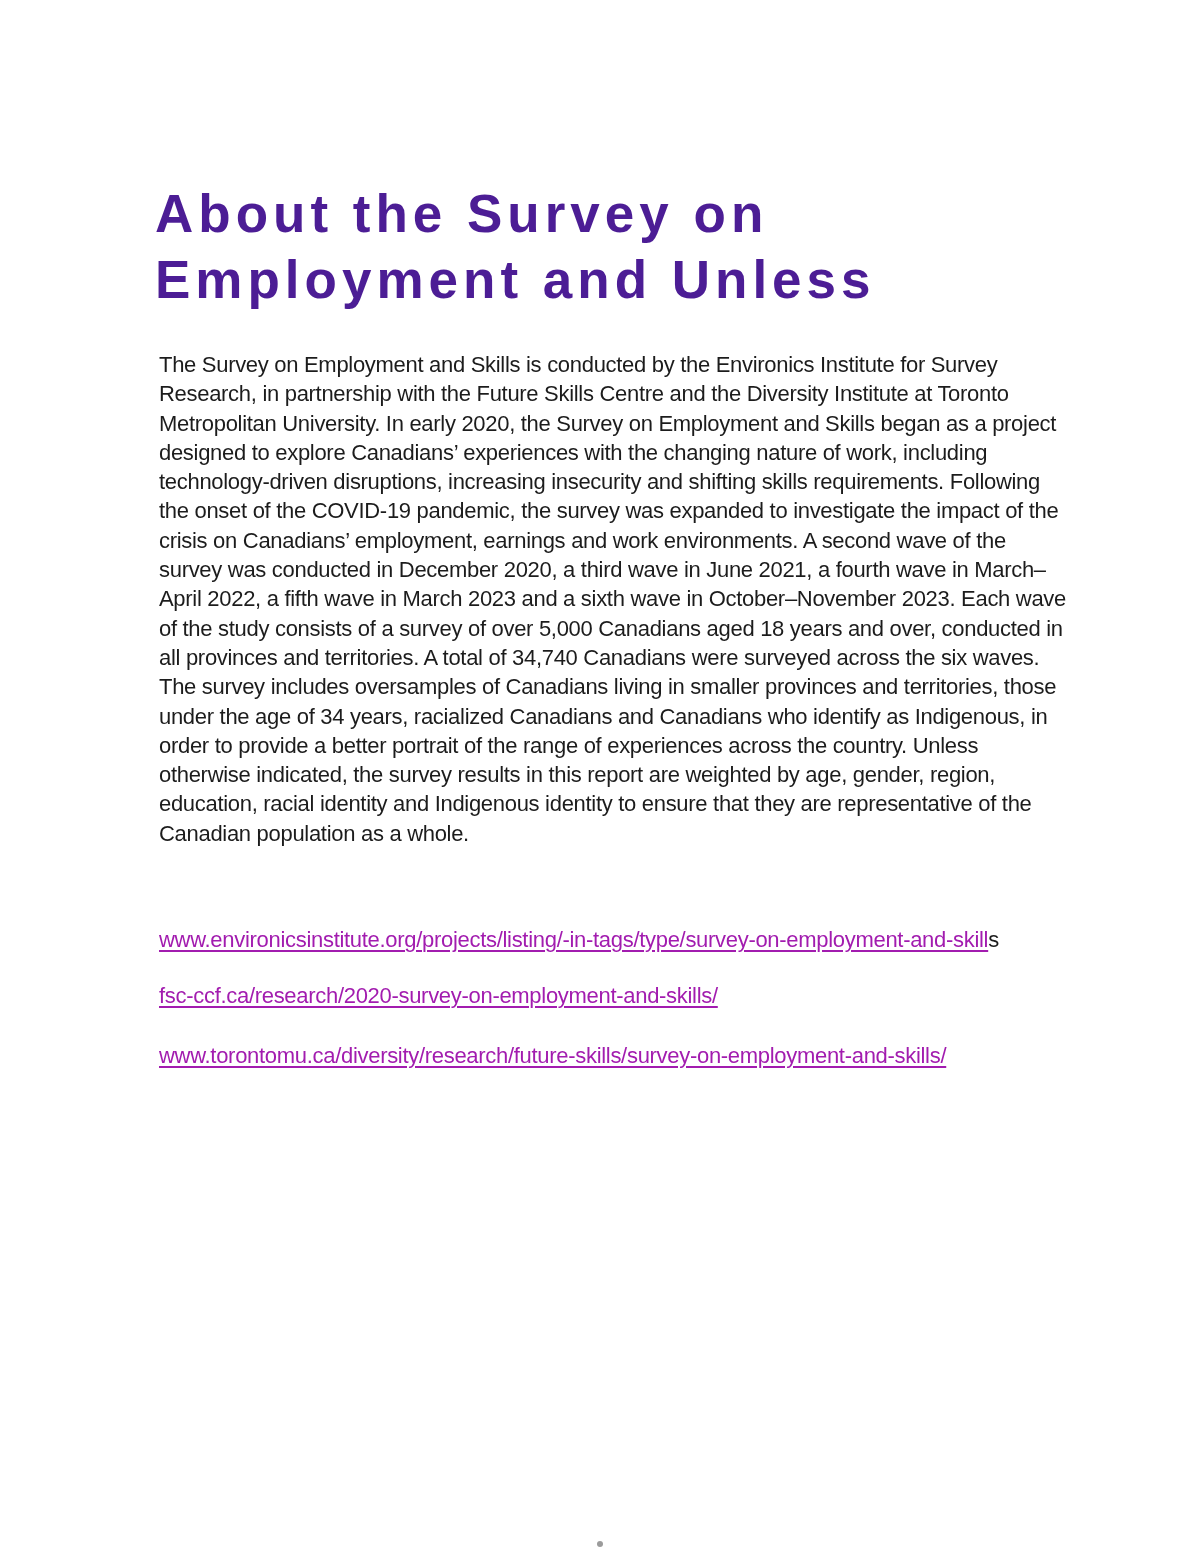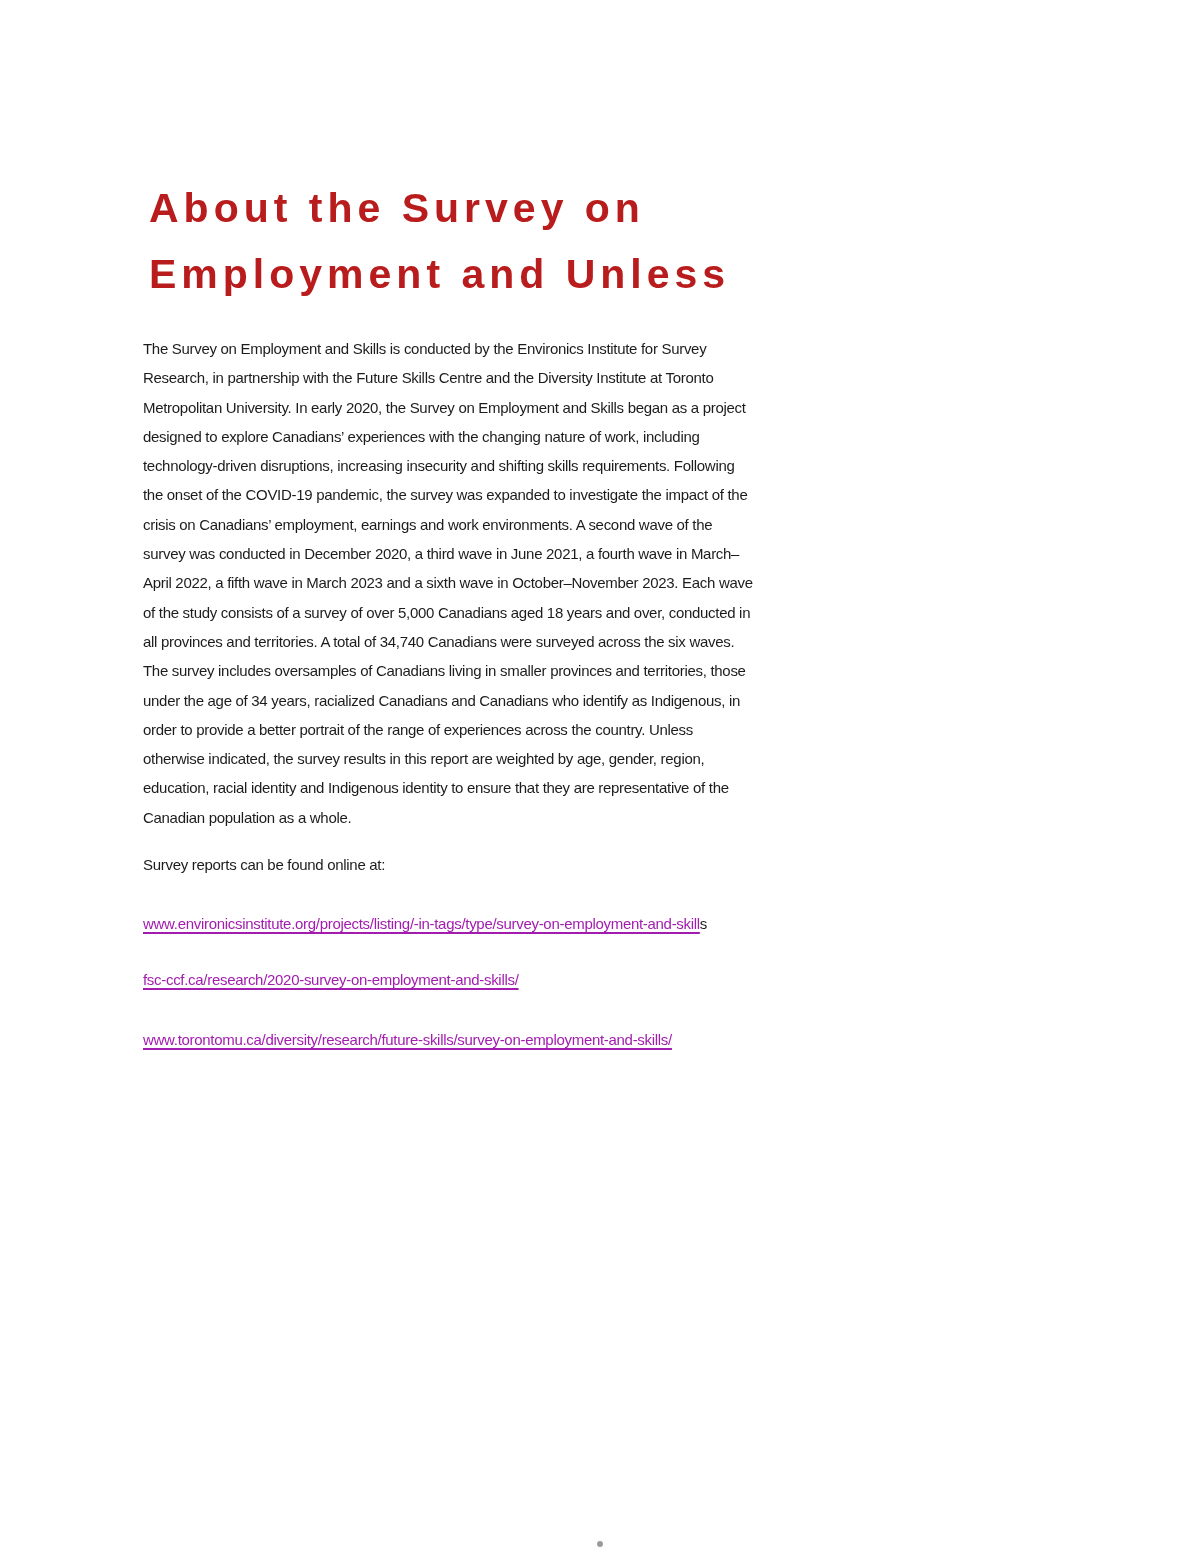--- a/index.html
+++ b/index.html
@@ -12,35 +12,35 @@
     width: 1200px;
     height: 1555px;
     background: #ffffff;
     overflow: hidden;
     font-family: "Liberation Sans", sans-serif;
   }
   .doc-title {
     position: absolute;
     left: 141px;
     top: 167px;
-    margin: 8px;
+    margin: 14px;
     font-family: "Liberation Sans", sans-serif;
     font-weight: bold;
-    font-size: 41px;
+    font-size: 53px;
     line-height: 66px;
     letter-spacing: 5px;
-    color: #b91c1c;
+    color: #4c1d95;
   }
   .body-text {
     position: absolute;
     left: 143px;
     width: 985px;
-    margin: 0;
+    margin: 16px;
     font-family: "Liberation Sans", sans-serif;
-    font-size: 15px;
+    font-size: 22px;
     line-height: 29.3px;
     letter-spacing: -0.3px;
     color: #1c1c1c;
   }
   .para {
     top: 334px;
     white-space: pre-line;
   }
   .links-intro {
     top: 850px;
@@ -93,21 +93,20 @@
 April 2022, a fifth wave in March 2023 and a sixth wave in October–November 2023. Each wave
 of the study consists of a survey of over 5,000 Canadians aged 18 years and over, conducted in
 all provinces and territories. A total of 34,740 Canadians were surveyed across the six waves.
 The survey includes oversamples of Canadians living in smaller provinces and territories, those
 under the age of 34 years, racialized Canadians and Canadians who identify as Indigenous, in
 order to provide a better portrait of the range of experiences across the country. Unless
 otherwise indicated, the survey results in this report are weighted by age, gender, region,
 education, racial identity and Indigenous identity to ensure that they are representative of the
 Canadian population as a whole.</div>
 
-  <p class="body-text links-intro">Survey reports can be found online at:</p>
 
   <p class="body-text link-line link-line-1"><a href="#">www.environicsinstitute.org/projects/listing/-in-tags/type/survey-on-employment-and-skill</a><span class="link-suffix">s</span></p>
 
   <p class="body-text link-line link-line-2"><a href="#">fsc-ccf.ca/research/2020-survey-on-employment-and-skills/</a><span class="link-suffix"></span></p>
 
   <p class="body-text link-line link-line-3"><a href="#">www.torontomu.ca/diversity/research/future-skills/survey-on-employment-and-skills/</a><span class="link-suffix"></span></p>
 
   <div class="footer-dot"></div>
 
 </div>

